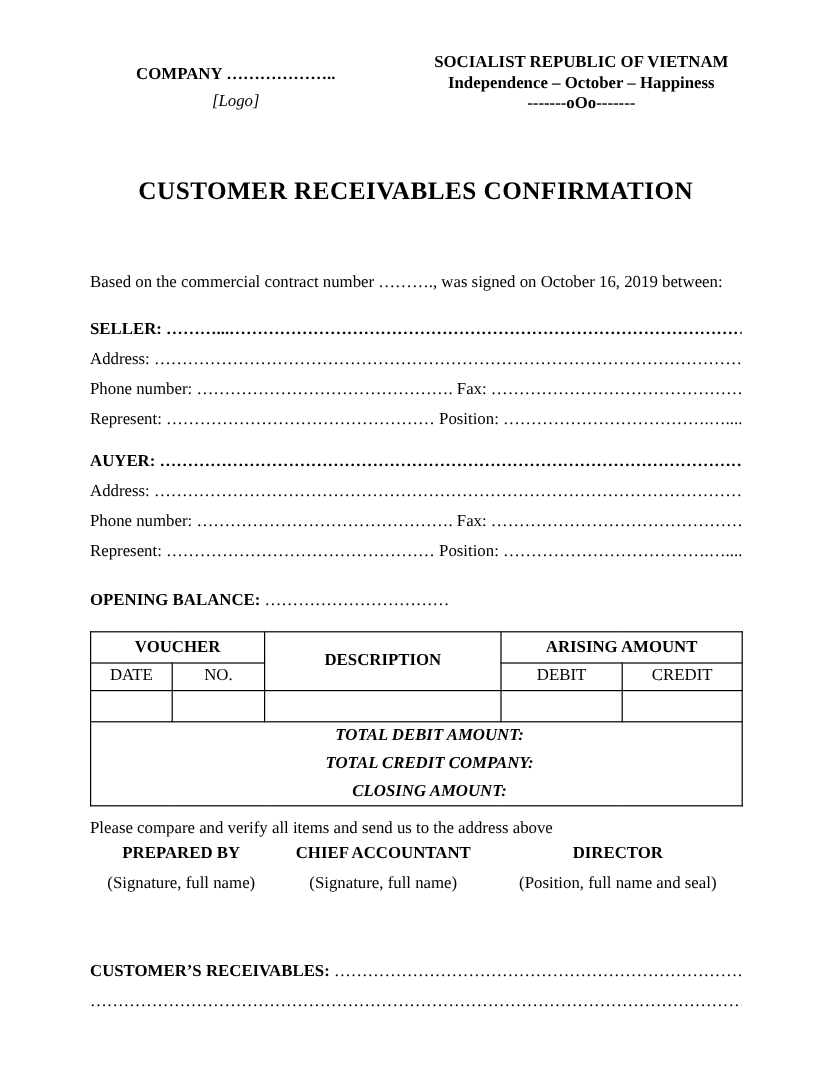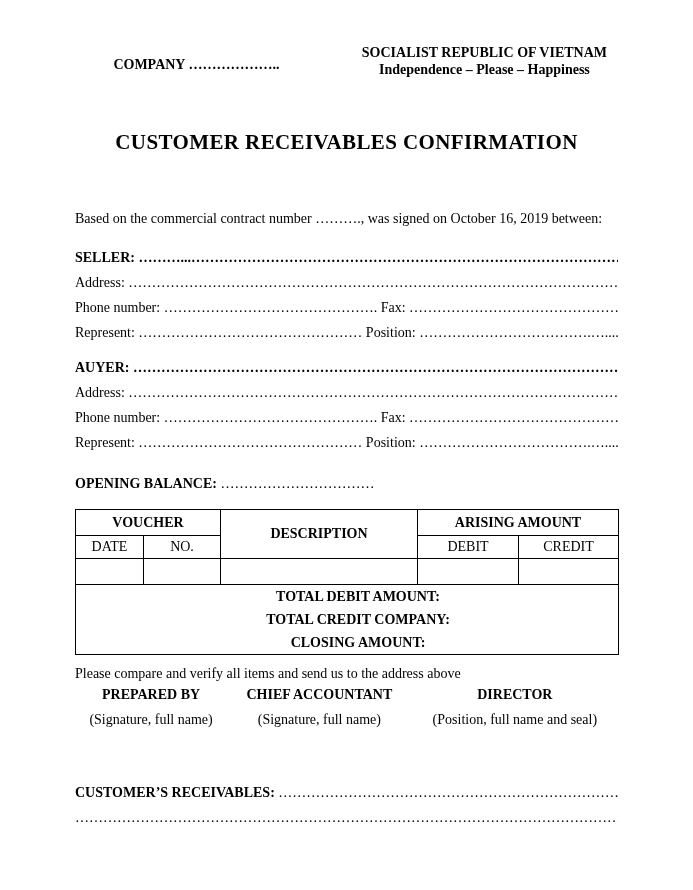--- a/index.html
+++ b/index.html
@@ -56,21 +56,21 @@
     vertical-align: middle;
     padding: 0;
     font-size: 14px;
   }
   .hdr-bold { font-weight: bold; }
   .hdr-plain { font-weight: normal; }
   tr.row-h1 { height: 26px; }
   tr.row-h2 { height: 23px; }
   tr.row-empty { height: 26px; }
   td.totals-cell { padding: 3px 0 6px 0; }
-  .totals-line { font-weight: bold; text-align: center; line-height: 23px; padding-left: 22px; }
+  .totals-line { font-weight: bold; text-align: center; line-height: 23px; padding-left: 22px; font-style: italic; }
 
   .note { margin-top: 11px; }
 
   .date-line { margin-top: 13px; margin-left: 345px; font-style: italic; }
 
   .signatures { display: flex; margin-top: 5px; justify-content: flex-end; }
   .sig-col { text-align: center; }
   .sig-col-1 { width: 28%; }
   .sig-col-2 { width: 34%; }
   .sig-col-3 { width: 38%; }
@@ -82,24 +82,26 @@
   .confirmation-line2 { line-height: 25px; }
 </style>
 </head>
 <body>
 
 <div class="page">
 
   <div class="header">
     <div class="header-left">
       <div class="company-line">COMPANY ………………..</div>
+      <div class="logo-line">[Logo]</div>
     </div>
     <div class="header-right">
       <div>SOCIALIST REPUBLIC OF VIETNAM</div>
-      <div>Independence – Please – Happiness</div>
+      <div>Independence – October – Happiness</div>
+      <div>-------oOo-------</div>
     </div>
   </div>
 
   <h1 class="doc-title">CUSTOMER RECEIVABLES CONFIRMATION</h1>
 
   <div class="intro clip">Based on the commercial contract number ………., was signed on October 16, 2019 between:</div>
 
   <div class="party seller">
     <div class="line heading clip">SELLER: ………...……………………………………………………………………………………………………………………...</div>
     <div class="line clip">Address: ………………………………………………………………………………………………………………………………</div>

